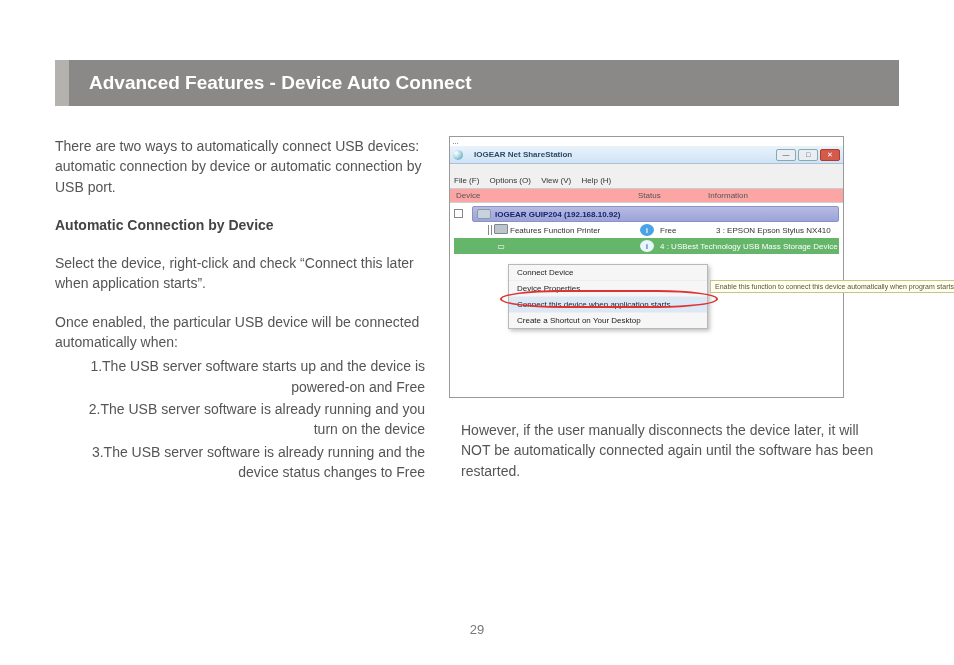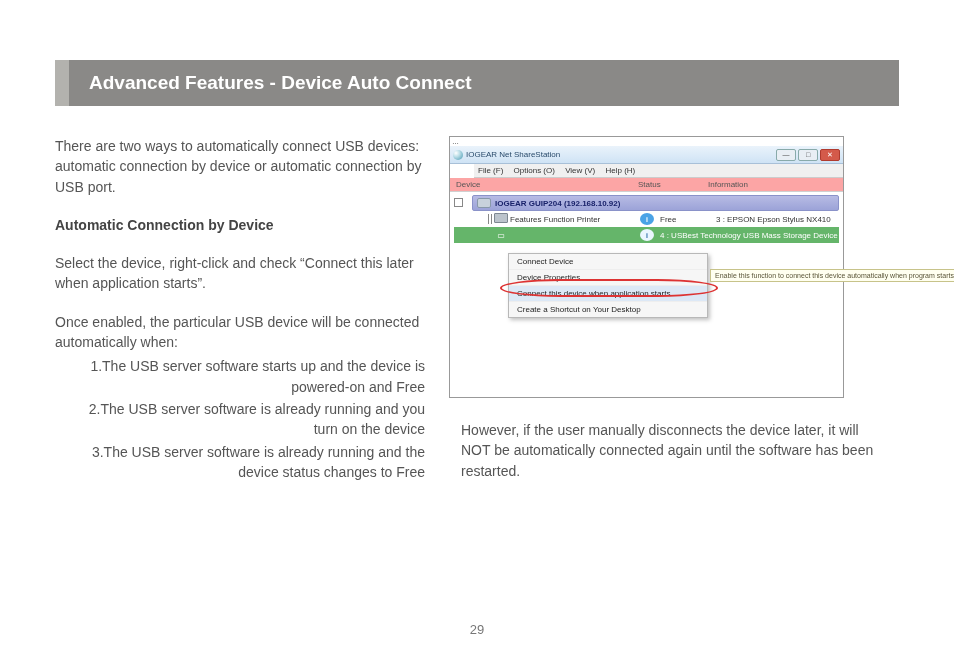--- a/index.html
+++ b/index.html
@@ -85,28 +85,27 @@
   .ss-topgarble {
     font-size:7px; color:#222; padding:1px 2px;
   }
   .ss-titlebar {
     background: linear-gradient(#eaf3fb,#cfe3f5);
     height: 18px;
     display:flex; align-items:center; justify-content:space-between;
     padding: 0 3px;
     border-bottom:1px solid #a8c0d8;
   }
-  .ss-titlebar .ttext { color:#2a4b6b; font-weight:normal; font-size:8px; display:flex; align-items:center; gap:3px;}
+  .ss-titlebar .ttext { color:#2a4b6b; font-weight:bold; font-size:8px; display:flex; align-items:center; gap:11px;}
   .ss-titlebar .winbtns { display:flex; gap:2px;}
   .winbtn { width:20px; height:12px; border:1px solid #8aa; background:#e8eef4; display:flex; align-items:center; justify-content:center; font-size:7px; border-radius:2px;}
   .winbtn.close{ background:#d45a4a; color:#fff; border-color:#b03a2e;}
   .ss-menubar {
-    background:#f0f0f0; height:14px; padding:2px 4px; border-bottom:1px solid #ccc;
+    background:#f0f0f0; height:14px; padding:12px 4px; border-bottom:1px solid #ccc;
     color:#333;
-    margin-left:24px;
   }
   .ss-menubar span{ margin-right:8px;}
   .ss-header {
     display:flex; background:#fca5a5; border-bottom:1px solid #d0d0d0; height:14px; align-items:center; color:#555;
   }
   .ss-header .col-device{ width:188px; padding-left:6px;}
   .ss-header .col-status{ width:70px;}
   .ss-header .col-info{ flex:1;}
   .ss-body{ position:relative; height:190px; background:#fff;}
   .ss-grouprow {

